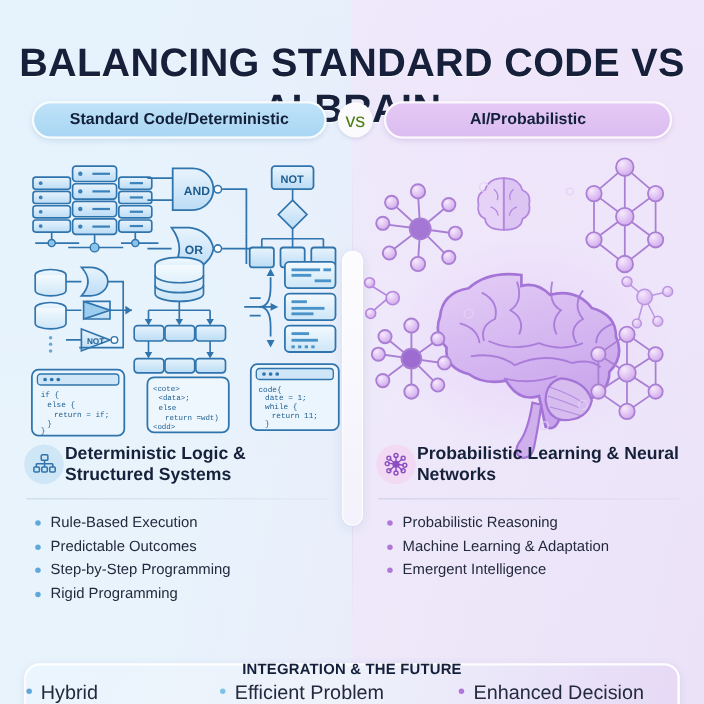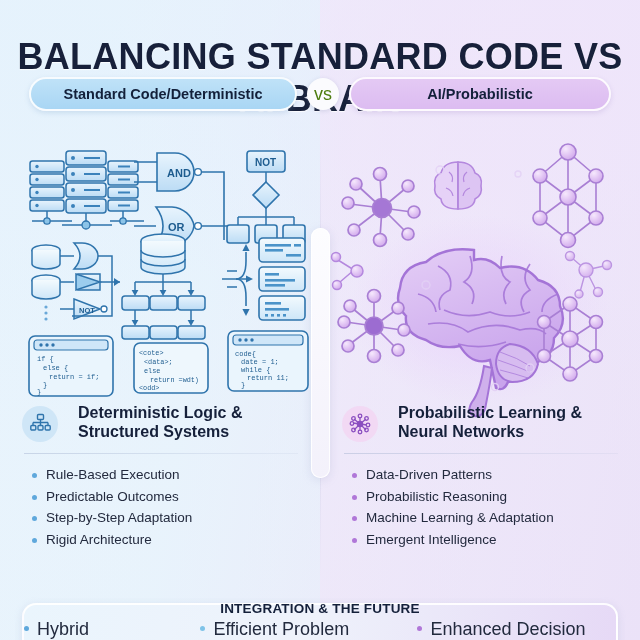--- a/index.html
+++ b/index.html
@@ -22,21 +22,21 @@
   .half.right{right:0;background:linear-gradient(180deg,rgba(238,229,250,.55),rgba(233,223,248,.35));}
 
   
   .title{
     position:absolute;top:36px;left:0;right:0;text-align:center;
     font-size:36px;font-weight:bold;letter-spacing:.3px;
     color:#17203a;text-shadow:0 1px 1px rgba(255,255,255,.85);
   }
 
   
-  .pillrow{position:absolute;top:76px;left:0;right:0;height:36px;
+  .pillrow{position:absolute;top:91px;left:0;right:0;height:36px;
     display:flex;align-items:center;justify-content:center;gap:10px;}
   .pill{
     height:34px;border-radius:18px;display:flex;align-items:center;justify-content:center;
     font-size:14.5px;font-weight:bold;color:#13203a;box-sizing:border-box;
     border:2px solid rgba(255,255,255,.9);
   }
   .pill.blue{width:268px;background:linear-gradient(180deg,#bfe2f8,#a9d6f4);
     box-shadow:0 2px 5px rgba(120,160,200,.25);}
   .pill.purple{width:262px;background:linear-gradient(180deg,#e4c9f4,#dcbcf1);
     box-shadow:0 2px 5px rgba(160,130,200,.25);}
@@ -59,21 +59,21 @@
   .art-left{left:22px;top:143px;width:285px;height:200px;}
   svg{display:block;overflow:visible;}
 
   
   .art-right{left:330px;top:140px;width:300px;height:265px;}
 
   
   .panel{position:absolute;top:404px;width:278px;}
   .panel.left{left:22px;}
   .panel.right{left:342px;}
-  .panel-head{display:flex;align-items:flex-end;gap:20px;}
+  .panel-head{display:flex;align-items:flex-start;gap:1px;}
   .badge{width:36px;height:36px;border-radius:50%;flex:0 0 36px;
      display:flex;align-items:center;justify-content:center;}
   .badge.blue{background:#cfe6f7;}
   .badge.pink{background:#f2d9f4;}
   .panel-title{font-size:16px;font-weight:bold;color:#15203a;line-height:1.18;}
   .rule{height:1px;margin:11px 2px 10px 2px;
     background:linear-gradient(90deg,rgba(160,175,205,.45),rgba(160,175,205,.12));}
   .blist{list-style:none;margin:0;padding:0 0 0 10px;}
   .blist li{font-size:13.5px;color:#232a3e;line-height:1.62;position:relative;padding-left:14px;}
   .blist li:before{content:"";position:absolute;left:0;top:9px;width:5px;height:5px;border-radius:50%;}
@@ -475,22 +475,22 @@
           <rect x="8" y="12.5" width="5" height="4.5" rx="1"></rect>
           <rect x="15.2" y="12.5" width="5" height="4.5" rx="1"></rect>
         </svg>
       </div>
       <div class="panel-title">Deterministic Logic &amp; Structured Systems</div>
     </div>
     <div class="rule"></div>
     <ul class="blist">
       <li>Rule-Based Execution</li>
       <li>Predictable Outcomes</li>
-      <li>Step-by-Step Adaptation</li>
-      <li>Rigid Architecture</li>
+      <li>Step-by-Step Programming</li>
+      <li>Rigid Programming</li>
     </ul>
   </div>
 
   <div class="panel right">
     <div class="panel-head">
       <div class="badge pink">
         <svg width="22" height="22" viewBox="0 0 22 22" fill="none" stroke="#8b4fc0" stroke-width="1.3">
           <path d="M11 11 l-6 -5 M11 11 l0 -7 M11 11 l6 -5 M11 11 l7 1 M11 11 l6 6 M11 11 l0 7 M11 11 l-6 6 M11 11 l-7 -1"></path>
           <circle cx="4.5" cy="5.5" r="1.8"></circle>
             <circle cx="11" cy="3" r="1.8"></circle>
@@ -500,21 +500,20 @@
             <circle cx="11" cy="19" r="1.8"></circle>
           <circle cx="4.5" cy="17" r="1.8"></circle>
             <circle cx="3" cy="10.5" r="1.8"></circle>
           <circle cx="11" cy="11" r="2.6" fill="#8b4fc0"></circle>
         </svg>
       </div>
       <div class="panel-title">Probabilistic Learning &amp; Neural Networks</div>
     </div>
     <div class="rule"></div>
     <ul class="blist">
-      <li>Data-Driven Patterns</li>
       <li>Probabilistic Reasoning</li>
       <li>Machine Learning &amp; Adaptation</li>
       <li>Emergent Intelligence</li>
     </ul>
   </div>
 
   <div class="footer">
     <div class="footer-title">INTEGRATION &amp; THE FUTURE</div>
     <div class="footer-items">
       <div class="fitem" style="--dot:#5fa8dc">Hybrid Approaches</div>

